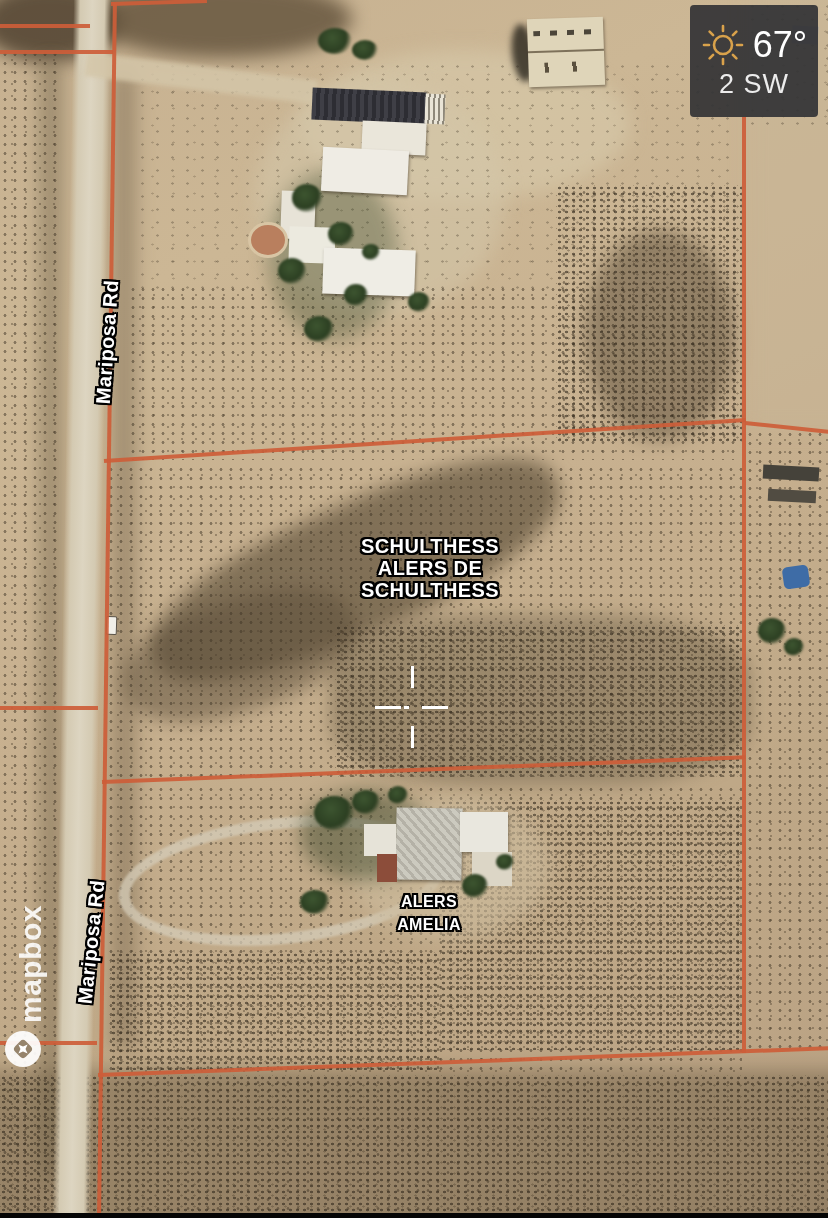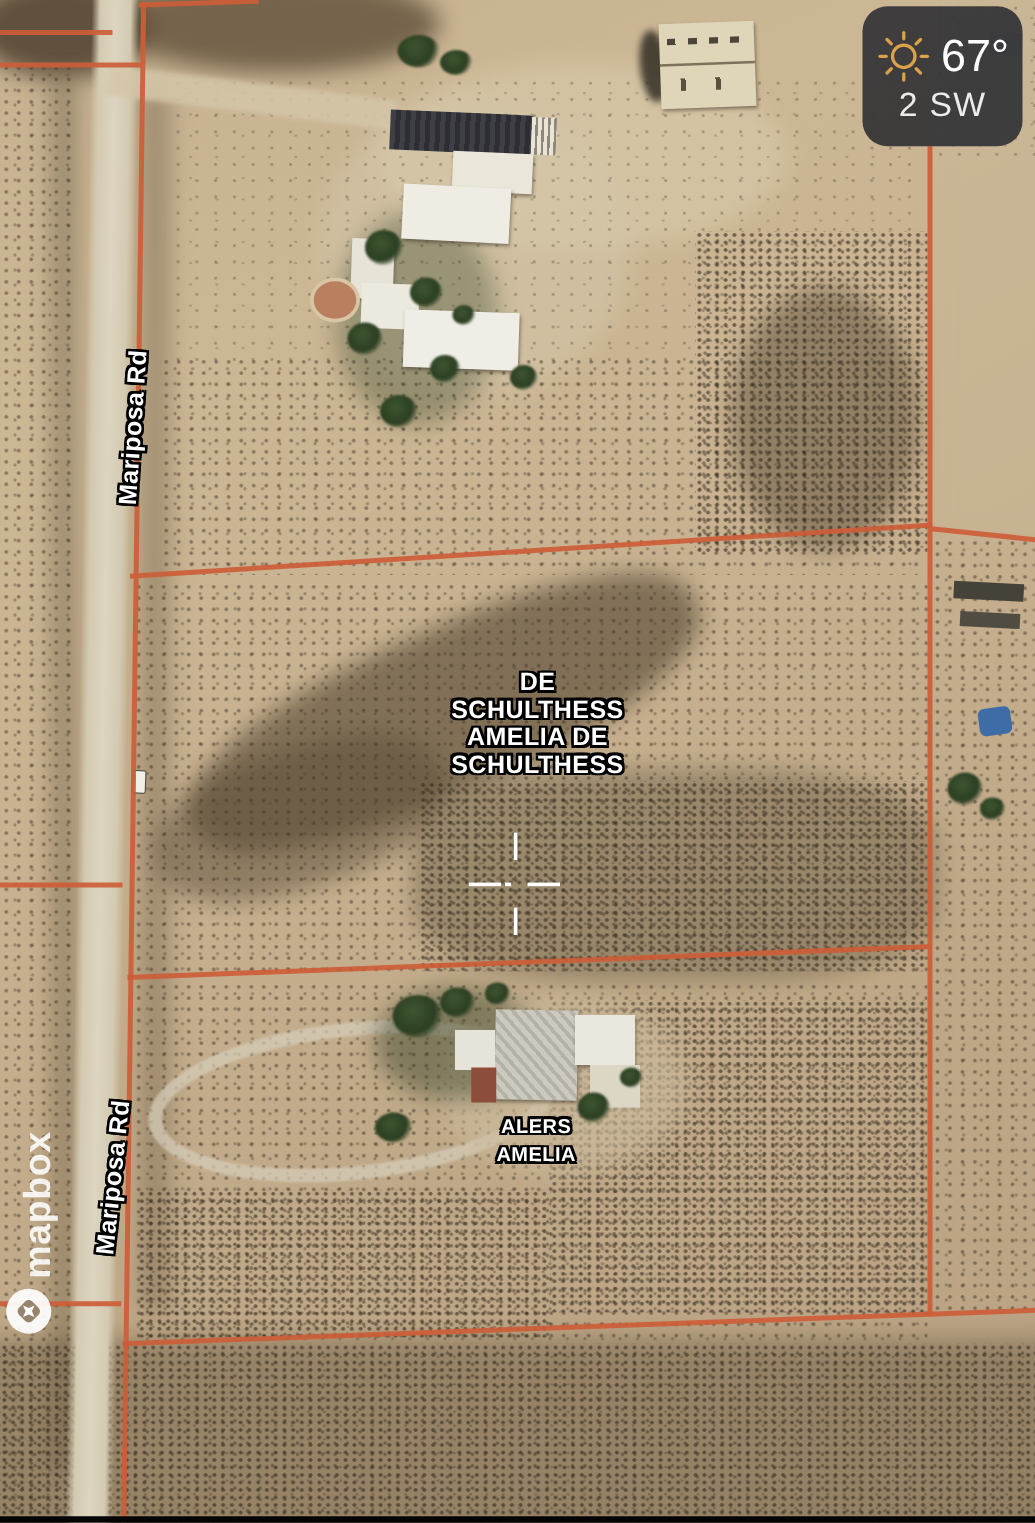--- a/index.html
+++ b/index.html
@@ -14,21 +14,21 @@
   .spk-m{background-image:radial-gradient(rgba(64,53,38,.5) 1.2px,transparent 1.8px),radial-gradient(rgba(80,66,47,.4) 1px,transparent 1.6px);background-size:10px 9px,14px 12px;background-position:0 0,5px 4px;}
   .spk-h{background-image:radial-gradient(rgba(52,43,30,.62) 1.3px,transparent 1.9px),radial-gradient(rgba(66,54,38,.5) 1.1px,transparent 1.7px),radial-gradient(rgba(84,70,50,.4) 1px,transparent 1.5px);background-size:7px 6px,10px 9px,13px 11px;background-position:0 0,3px 3px,6px 5px;}
   
   .pline{position:absolute;background:#cd5d38;opacity:.92;}
   
   .lbl{position:absolute;color:#fff;font-weight:bold;text-align:center;letter-spacing:.4px;
     text-shadow:-2px -2px 0 #000,-2px 0 0 #000,-2px 2px 0 #000,0 -2px 0 #000,0 2px 0 #000,2px -2px 0 #000,2px 0 0 #000,2px 2px 0 #000;}
   .tree{position:absolute;border-radius:50%;background:radial-gradient(circle at 42% 38%,#3d5530 0%,#2c3f22 55%,rgba(30,42,22,.0) 78%);filter:blur(1px);}
   .bldg{position:absolute;}
   .cross-seg{position:absolute;background:#fff;box-shadow:0 0 1px rgba(0,0,0,.6);}
-  #weather{position:absolute;left:690px;top:5px;width:128px;height:112px;background:rgba(52,52,54,.93);border-radius:20px;
+  #weather{position:absolute;left:690px;top:5px;width:128px;height:112px;background:rgba(52,52,54,.93);border-radius:4px;
     display:flex;flex-direction:column;align-items:center;justify-content:center;gap:2px;color:#fff;}
   #weather .row1{display:flex;align-items:center;gap:8px;}
   #weather .temp{font-size:36px;font-weight:normal;}
   #weather .wind{font-size:27px;color:#ececec;letter-spacing:1px;}
   #mapbox-word{position:absolute;left:-51px;top:948px;width:162px;height:32px;transform:rotate(-90deg);
     color:rgba(255,255,255,.88);font-size:30px;font-weight:bold;letter-spacing:.5px;text-align:center;}
   #bottom-bar{position:absolute;left:0;top:1213px;width:828px;height:5px;background:#050505;}
 </style>
 </head>
 <body>
@@ -130,23 +130,22 @@
   <div class="tree" style="left:300px;top:890px;width:30px;height:24px;"></div>
 
   <div class="cross-seg" style="left:411px;top:666px;width:3px;height:22px;"></div>
   <div class="cross-seg" style="left:411px;top:726px;width:3px;height:22px;"></div>
   <div class="cross-seg" style="left:375px;top:706px;width:26px;height:3px;"></div>
   <div class="cross-seg" style="left:404px;top:706px;width:5px;height:3px;"></div>
   <div class="cross-seg" style="left:422px;top:706px;width:26px;height:3px;"></div>
 
 
   <div class="lbl" style="left:320px;top:535px;width:220px;font-size:20px;line-height:22px;">
-    <div>DE</div>
     <div>SCHULTHESS</div>
-    <div>AMELIA DE</div>
+    <div>ALERS DE</div>
     <div>SCHULTHESS</div>
   </div>
 
   <div class="lbl" style="left:349px;top:890px;width:160px;font-size:16px;line-height:23px;">
     <div>ALERS</div>
     <div>AMELIA</div>
   </div>
 
   <div class="lbl" style="left:28px;top:330px;width:160px;height:24px;font-size:20px;transform:rotate(-86deg);">Mariposa Rd</div>
   <div class="lbl" style="left:12px;top:930px;width:160px;height:24px;font-size:20px;transform:rotate(-84deg);">Mariposa Rd</div>

